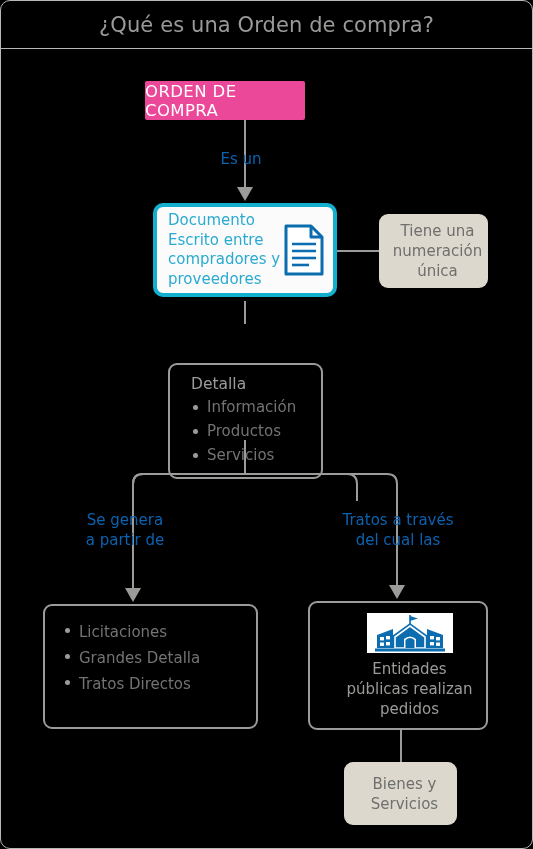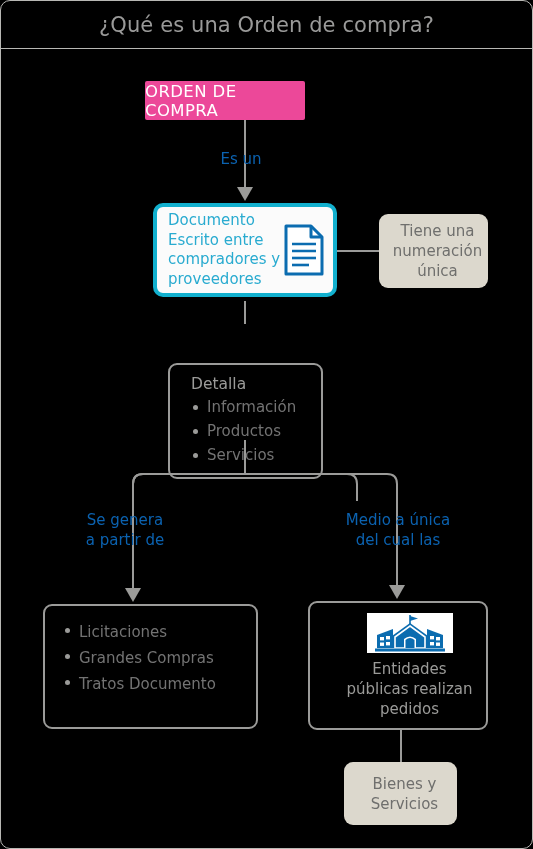--- a/index.html
+++ b/index.html
@@ -164,28 +164,28 @@
     <div class="detalla-title">Detalla</div>
     <ul class="bullets">
       <li>Información</li>
       <li>Productos</li>
       <li>Servicios</li>
     </ul>
   </div>
 
   <div class="conn-label lbl-left">Se genera
 a partir de</div>
-  <div class="conn-label lbl-right">Medio a única
+  <div class="conn-label lbl-right">Tratos a través
 del cual las</div>
 
   <div class="node outline-box sources-box">
     <ul class="bullets">
       <li>Licitaciones</li>
-      <li>Grandes Compras</li>
-      <li>Tratos Documento</li>
+      <li>Grandes Detalla</li>
+      <li>Tratos Directos</li>
     </ul>
   </div>
 
   <div class="node outline-box entity-box">
     <div class="entity-icon-wrap">
       <svg width="70" height="38" viewBox="0 0 70 38">
 
         <line x1="35" y1="0" x2="35" y2="9" stroke="#0b6cb0" stroke-width="1.6"></line>
         <path d="M35,1 L43,3.5 L35,6 Z" fill="#0b6cb0"></path>
 

